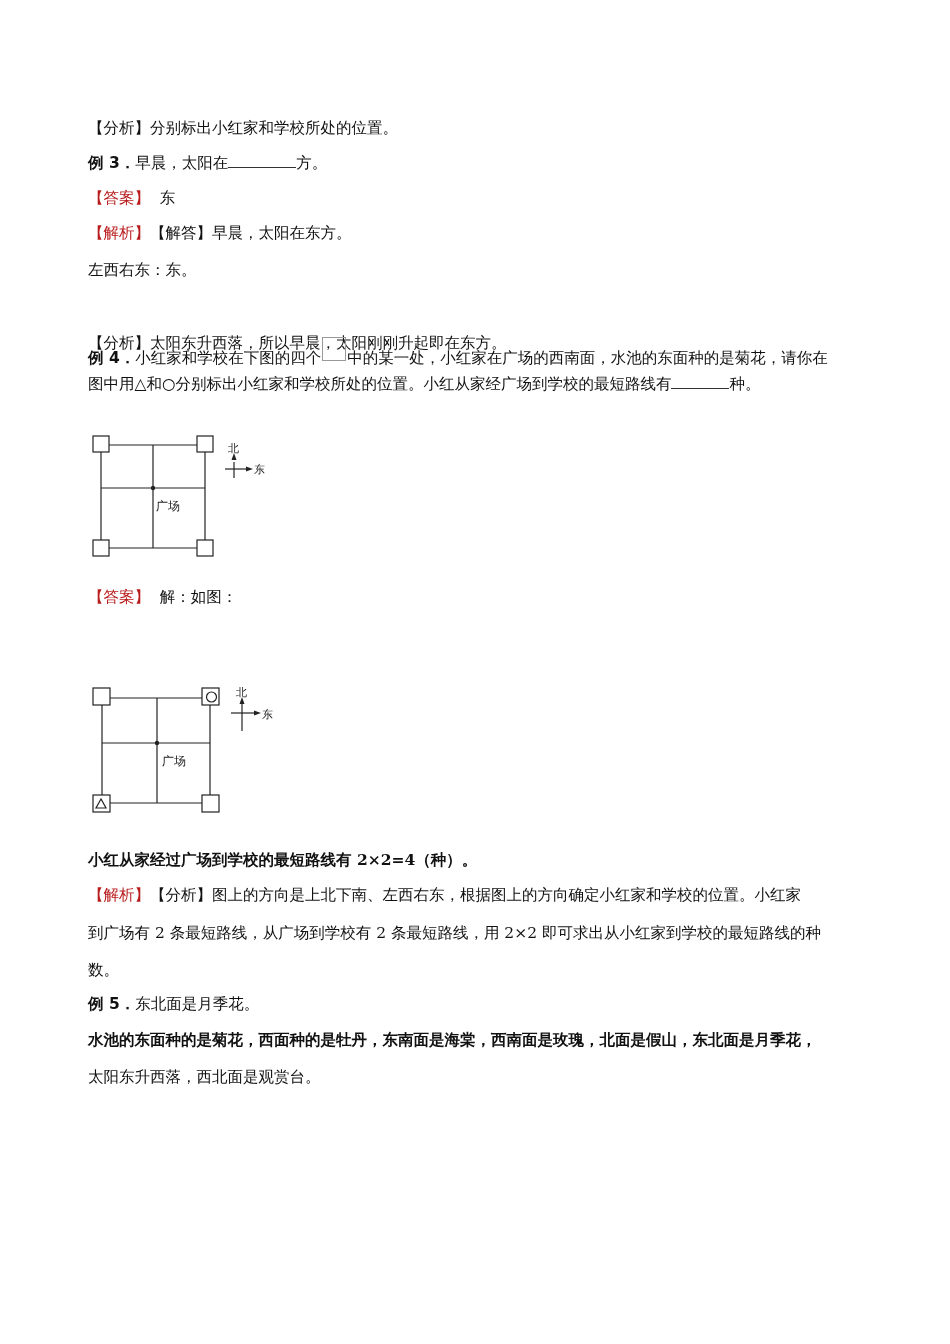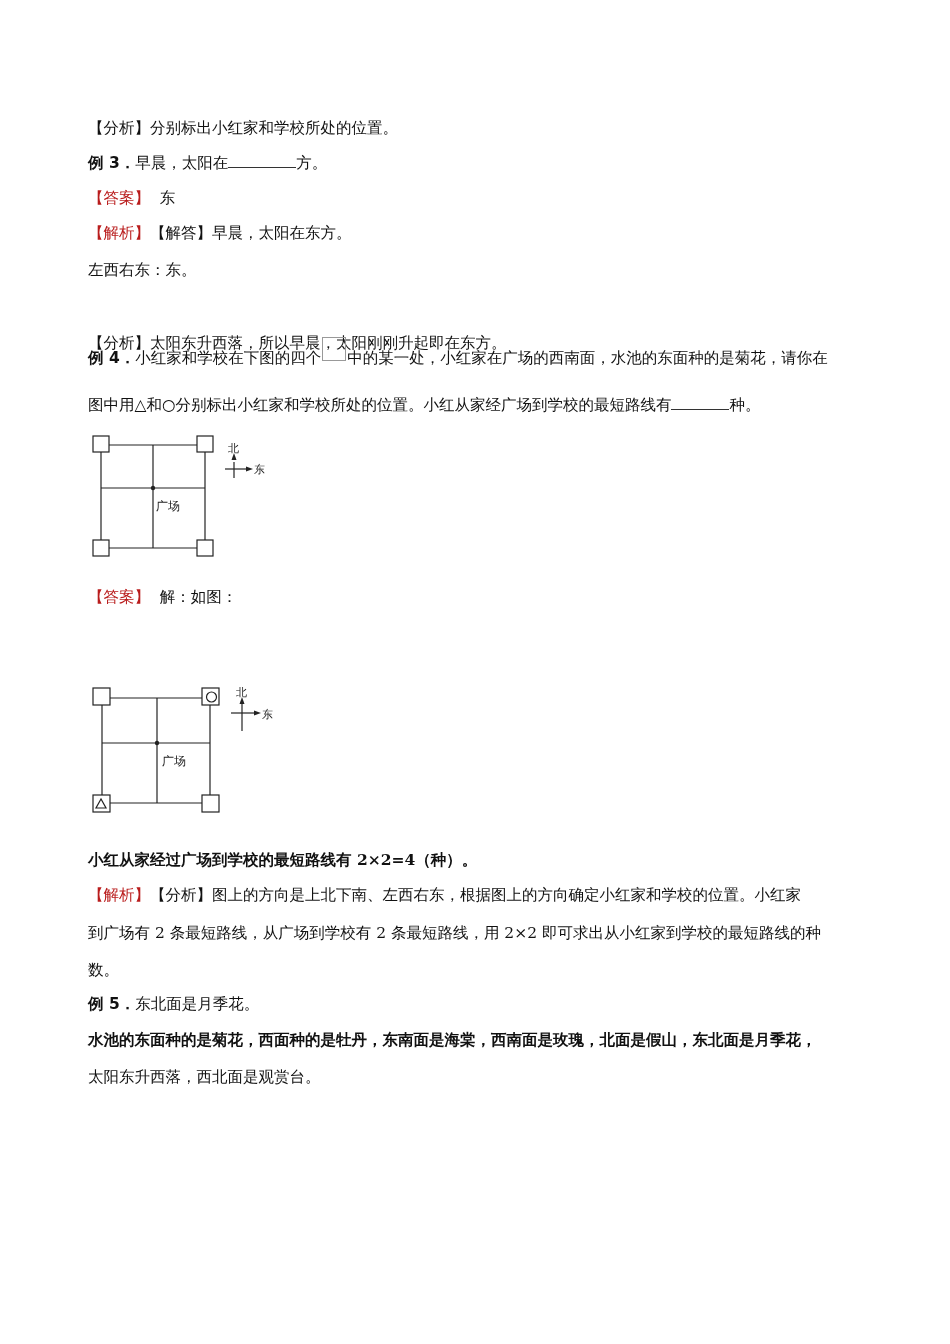--- a/index.html
+++ b/index.html
@@ -36,21 +36,21 @@
   <span class="blue">【解析】</span><span>【解答】</span><span>早晨，太阳在东方。</span>
 </div>
 <div class="line" style="top:260px;">左西右东：东。</div>
 <div class="line" style="top:297px;margin-top:36px;">
   <span>【分析】</span><span>太阳东升西落，所以早晨，太阳刚刚升起即在东方。</span>
 </div>
 
 <div class="line" style="top:343px;">
   <span class="bold">例 4．</span><span>小红家和学校在下图的四个</span><span class="inline-box"></span><span>中的某一处，小红家在广场的西南面，水池的东面种的是菊花，请你在</span>
 </div>
-<div class="line" style="top:395px;text-align:center;">
+<div class="line" style="top:374px;text-align:center;">
   <span>图中用△和○分别标出小红家和学校所处的位置。小红从家经广场到学校的最短路线有</span><span class="blank" style="width:58px;"></span><span>种。</span>
 </div>
 
 <div class="figure" style="left:88px; top:432px; width:190px; height:130px;">
   <svg width="190" height="130" viewBox="0 0 190 130">
     <g stroke="#222" stroke-width="1.2" fill="none">
       <rect x="5" y="4" width="16" height="16"></rect>
       <rect x="109" y="4" width="16" height="16"></rect>
       <rect x="5" y="108" width="16" height="16"></rect>
       <rect x="109" y="108" width="16" height="16"></rect>

